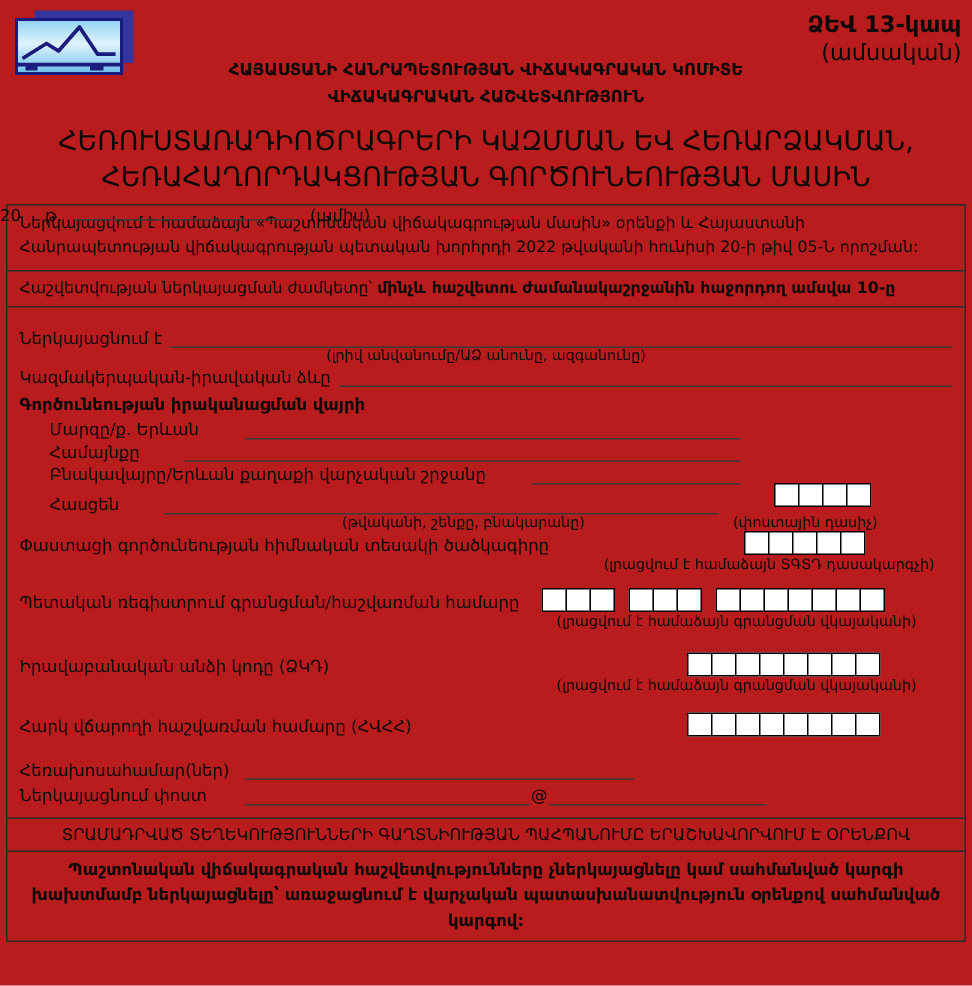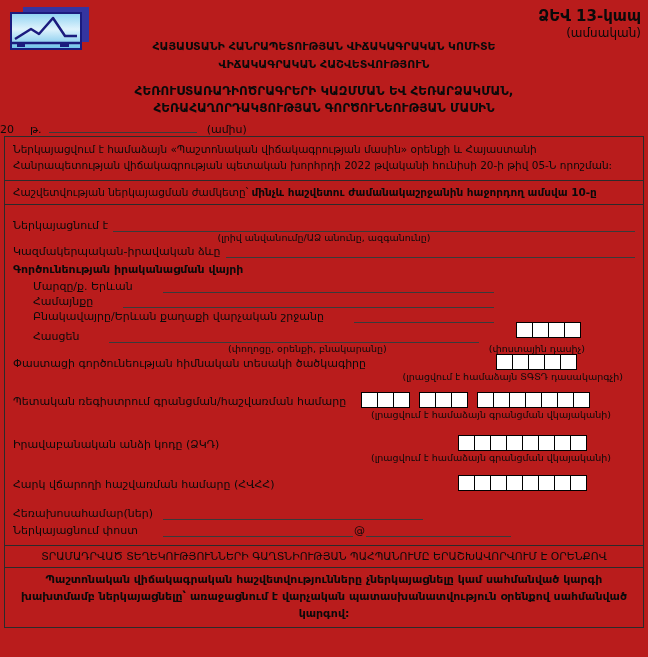--- a/index.html
+++ b/index.html
@@ -11,25 +11,25 @@
     color: #0a0a0a;
     overflow: hidden;
     position: relative;
     margin: 0 auto;
   }
   
   .hdr { position: relative; height: 136px; }
   .logo { position: absolute; left: 8px; top: 5px; width: 84px; height: 46px; }
   .code { position: absolute; right: 7px; top: 7px; text-align: right; }
   .code-t { font-weight: bold; font-size: 15px; white-space: nowrap; }
-  .code-s { font-size: 12px; margin-top: 1px; }
+  .code-s { font-size: 15px; margin-top: 1px; }
   .t-org { text-align: center; font-weight: bold; font-size: 11px; }
   .t-org.first { padding-top: 40px; }
   .t-org.second { margin-top: 5px; }
-  .t-main { text-align: center; font-weight: bold; font-size: 12px; }
+  .t-main { text-align: center; font-weight: normal; font-size: 18px; }
   .t-main.first { margin-top: 13px; }
   .t-main.second { margin-top: 3px; }
   .date-row { font-size: 11px; margin-top: 5px; }
   .date-gap { display: inline-block; width: 16px; }
   .uline { display: inline-block; border-bottom: 1px solid #3a3a3a; height: 13px; vertical-align: baseline; }
   .date-line { width: 148px; margin: 0 6px 0 4px; }
   
   .box { margin: 0 4px; border: 1px solid #2b2b2b; }
   .sec { border-top: 1px solid #2b2b2b; }
   .sec:first-child { border-top: none; }
@@ -157,21 +157,21 @@
         <span class="lbl">Հասցեն</span>
         <span class="uline fl"></span>
         <span class="cells raise mr54">
             <span class="cell"></span>
             <span class="cell"></span>
             <span class="cell"></span>
             <span class="cell"></span>
           </span>
       </div>
       <div class="hints-row mt0">
-        <span class="ah">(փողոցը, օրենքի, բնակարանը)</span>
+        <span class="ah">(թվականի, շենքը, բնակարանը)</span>
         <span class="ph">(փոստային դասիչ)</span>
       </div>
 
       <div class="frow mt13">
         <span class="lbl">Փաստացի գործունեության հիմնական տեսակի ծածկագիրը</span>
         <span class="cells mla mr58">
             <span class="cell"></span>
             <span class="cell"></span>
             <span class="cell"></span>
             <span class="cell"></span>

